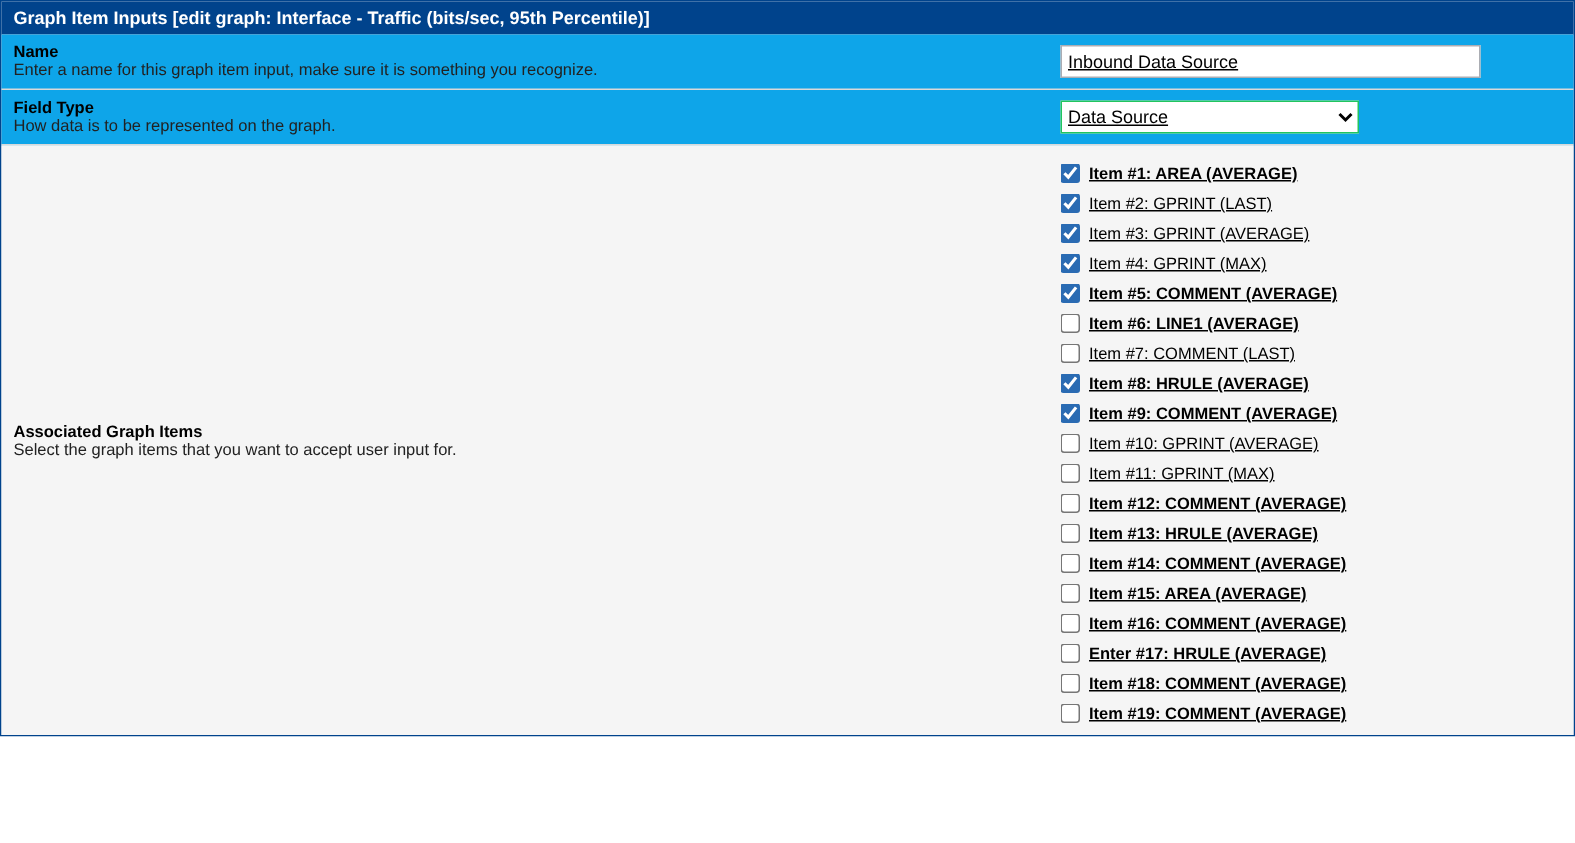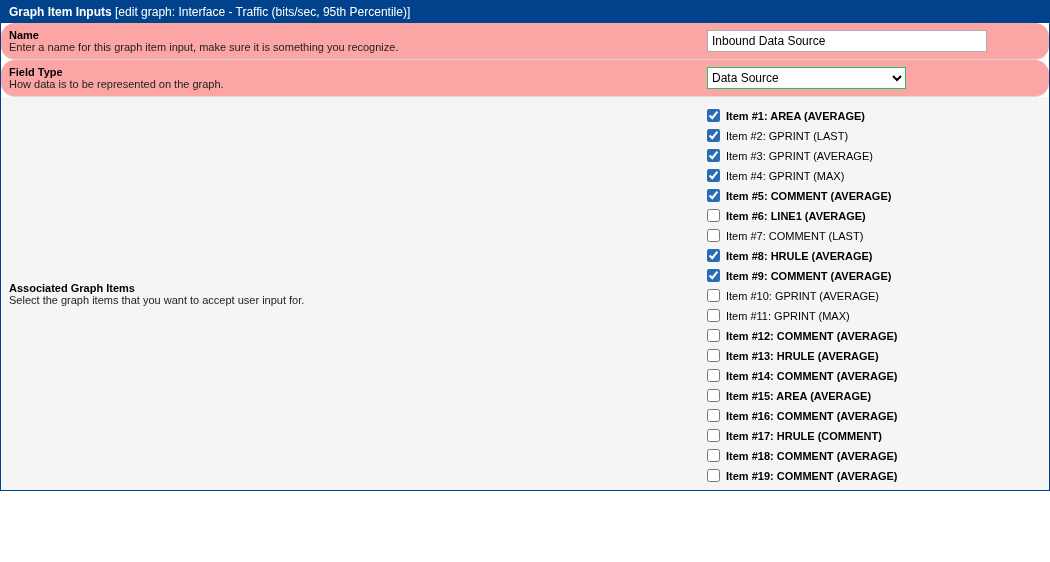--- a/index.html
+++ b/index.html
@@ -14,42 +14,43 @@
     width: 1050px;
     border: 1px solid #00438C;
   }
   .header {
     background: #00438C;
     color: #fff;
     padding: 4px 8px;
     font-size: 12px;
   }
   .header .title { font-weight: bold; text-align: center; }
-  .header .subtitle { font-weight: normal; }
+  .header .subtitle { font-weight: bold; }
   .row {
     display: flex;
     align-items: stretch;
     border-bottom: 1px solid #d9d9d9;
   }
-  .row.alt { background: #fca5a5; border-radius: 14px; }
+  .row.alt { background: #0ea5e9; }
   .row.plain { background: #f5f5f5; }
   .label-col {
     flex: 1 1 auto;
     padding: 6px 8px;
     display: flex;
     flex-direction: column;
     justify-content: center;
   }
   .label-title { font-weight: bold; font-size: 11px; }
   .label-desc  { font-size: 11px; color: #222; }
   .input-col {
     width: 350px;
     padding: 4px 8px;
     display: flex;
     align-items: center;
+    text-decoration: underline;
   }
   .input-col.tall { align-items: flex-start; padding-top: 8px; padding-bottom: 8px; }
   input[type=text] {
     width: 280px;
     height: 22px;
     padding: 2px 4px;
     font-family: inherit;
     font-size: 12px;
     border: 1px solid #abadb3;
   }
@@ -189,21 +190,21 @@
           <label class="item-row">
             <input type="checkbox" style="">
             <span class="item-label bold">Item #15: AREA (AVERAGE)</span>
           </label>
           <label class="item-row">
             <input type="checkbox" style="">
             <span class="item-label bold">Item #16: COMMENT (AVERAGE)</span>
           </label>
           <label class="item-row">
             <input type="checkbox" style="">
-            <span class="item-label bold">Item #17: HRULE (COMMENT)</span>
+            <span class="item-label bold">Enter #17: HRULE (AVERAGE)</span>
           </label>
           <label class="item-row">
             <input type="checkbox" style="">
             <span class="item-label bold">Item #18: COMMENT (AVERAGE)</span>
           </label>
           <label class="item-row">
             <input type="checkbox" style="">
             <span class="item-label bold">Item #19: COMMENT (AVERAGE)</span>
           </label>
         </div>

